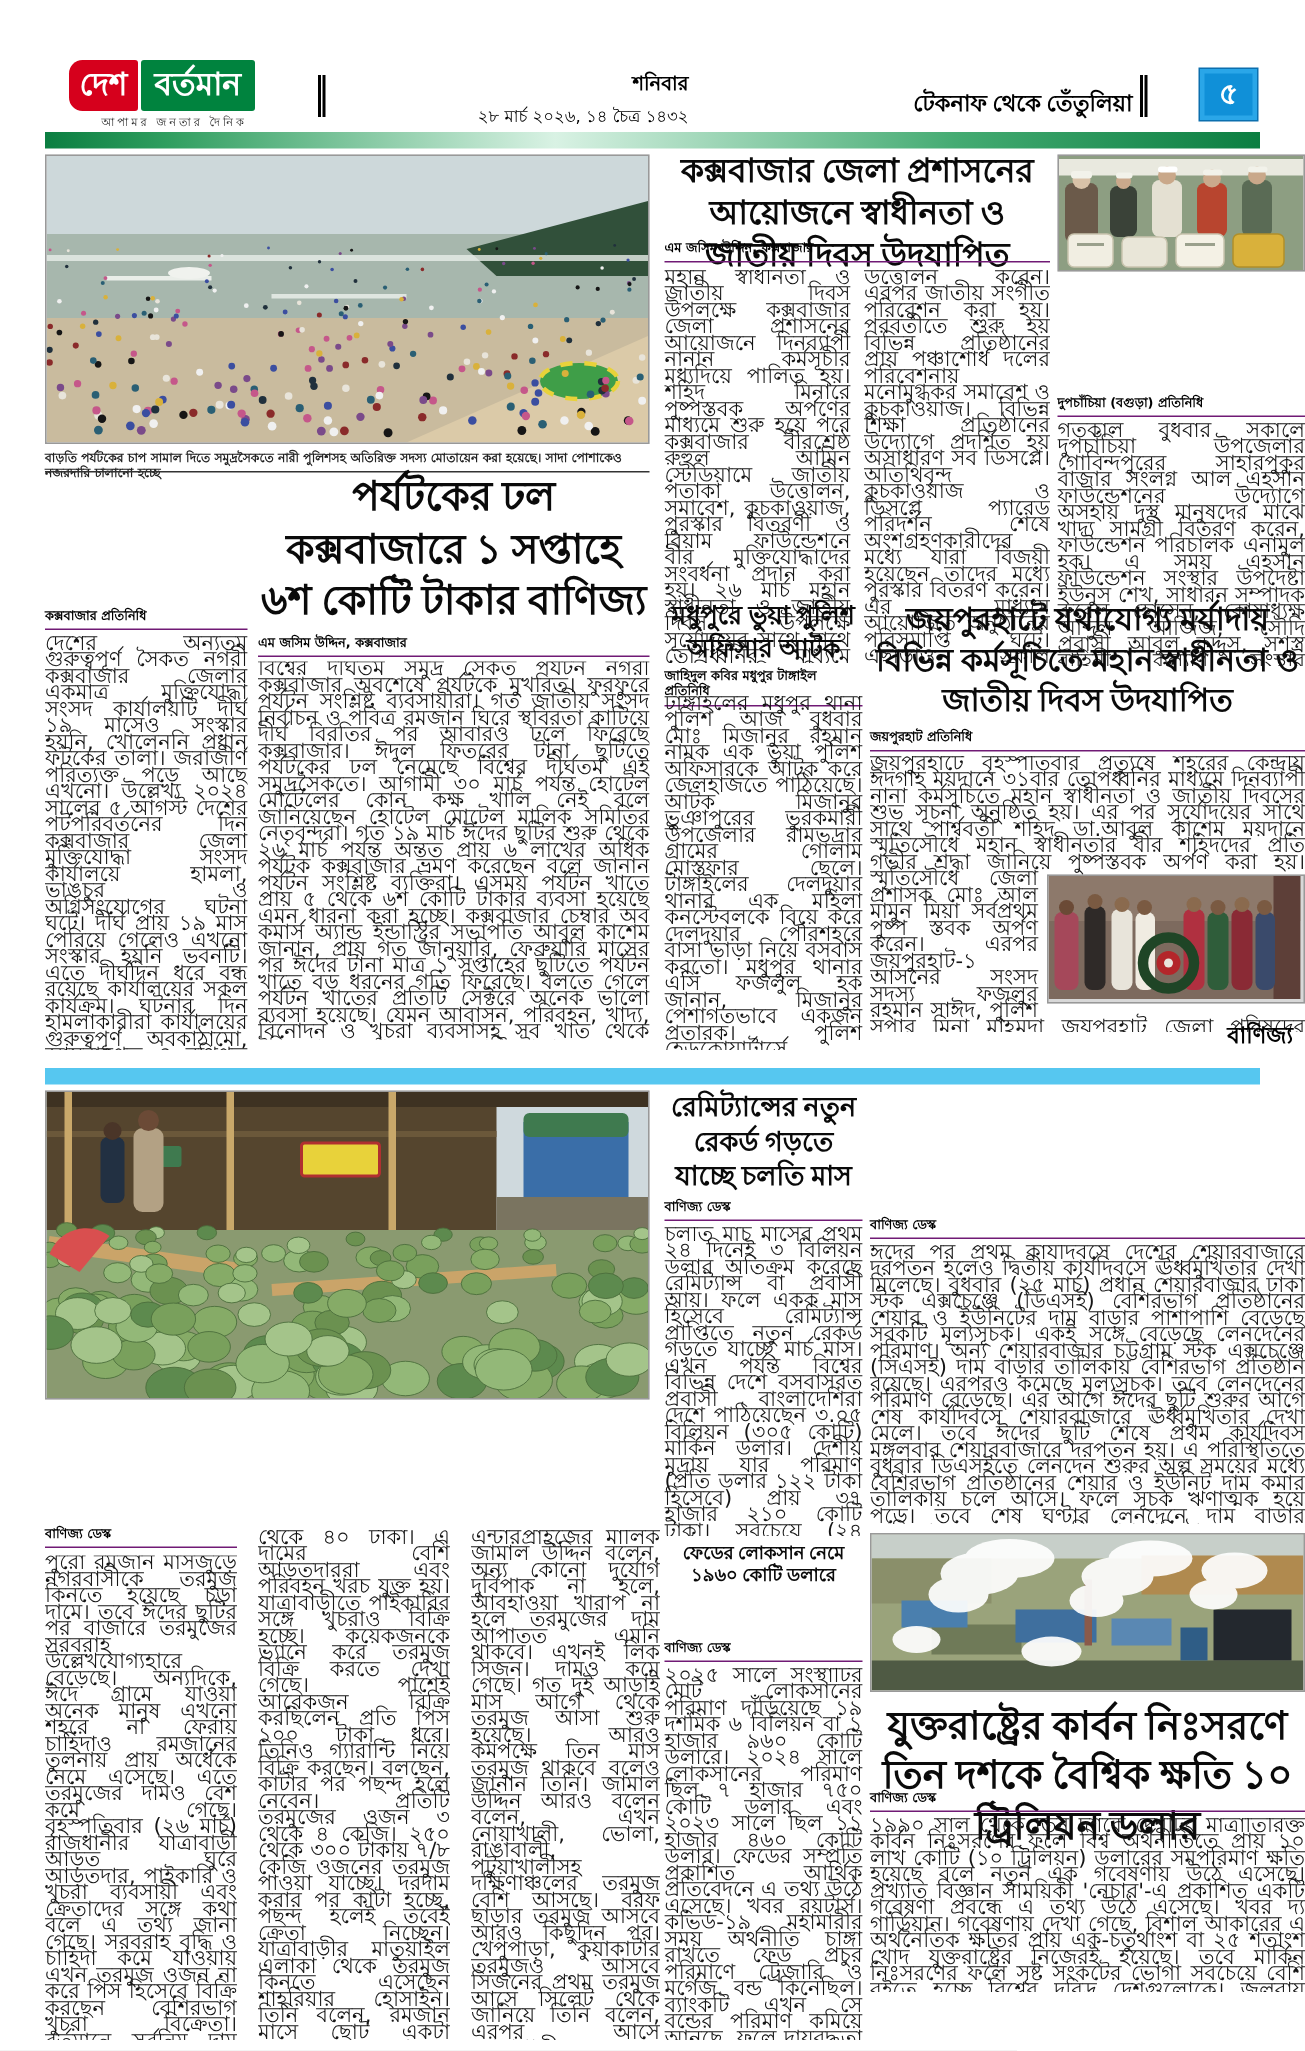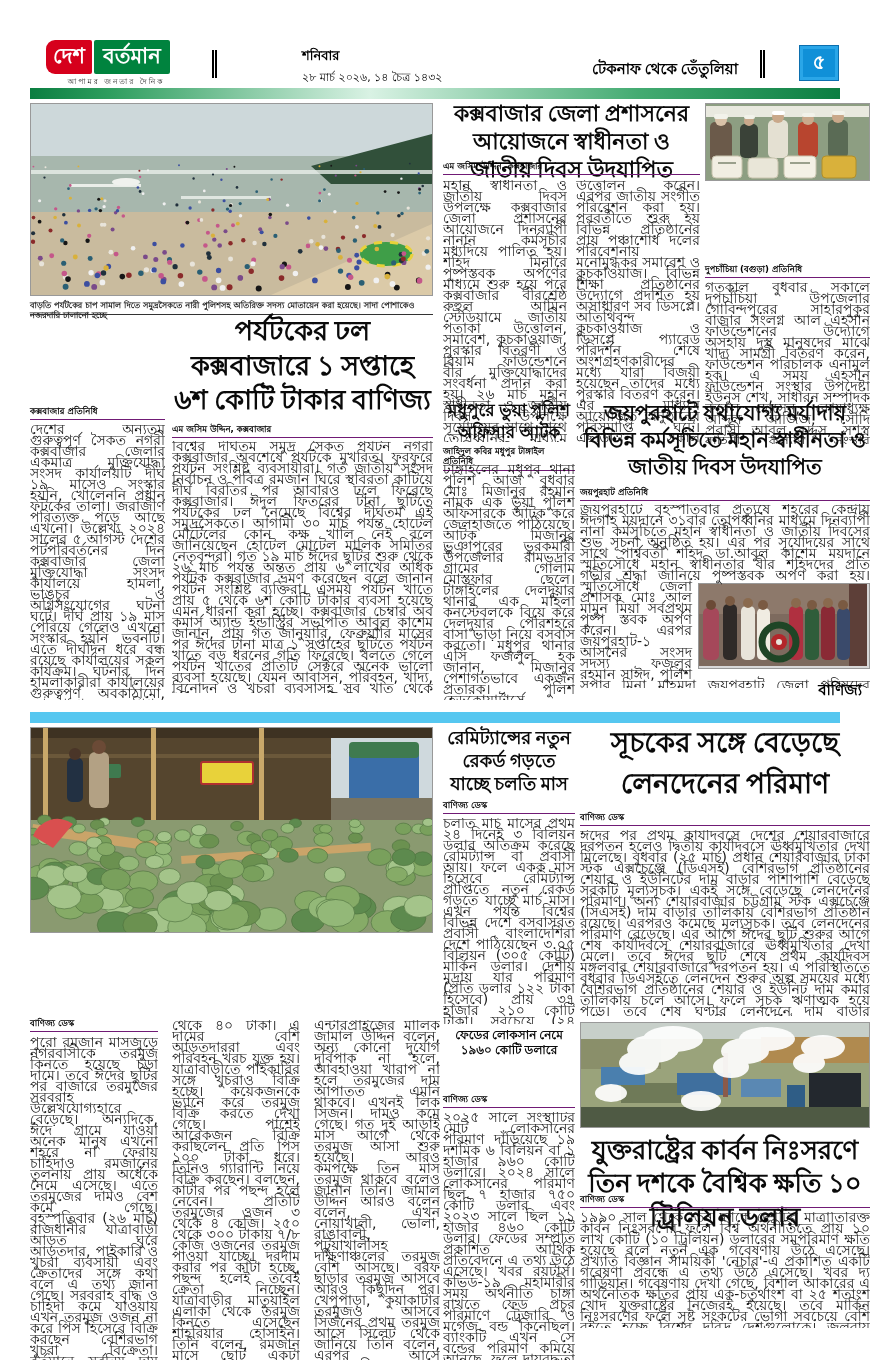--- a/index.html
+++ b/index.html
@@ -38,26 +38,26 @@
   <div class="abs" style="left:46px;top:40px;width:140px">
     <div class="masthead">
       <div class="logo-red">দেশ</div>
       <div class="logo-green">বর্তমান</div>
     </div>
     <div class="tagline">আপামর জনতার দৈনিক</div>
   </div>
 
   <div class="abs dbar" style="left:212px;top:50px"></div>
 
-  <div class="abs" style="left:302px;top:46px;width:175px;text-align:left">
+  <div class="abs" style="left:284px;top:46px;width:175px;text-align:right">
     <div style="font-size:13px;font-weight:700">শনিবার</div>
     <div style="font-size:11px;margin-top:2px">২৮ মার্চ ২০২৬, ১৪ চৈত্র ১৪৩২</div>
   </div>
 
-  <div class="abs" style="left:575px;top:57px;width:180px;text-align:center;font-size:15px;font-weight:600;font-family:'Liberation Serif',serif">টেকনাফ থেকে তেঁতুলিয়া</div>
+  <div class="abs" style="left:575px;top:57px;width:180px;text-align:right;font-size:15px;font-weight:600;font-family:'Liberation Serif',serif">টেকনাফ থেকে তেঁতুলিয়া</div>
 
   <div class="abs dbar" style="left:760px;top:50px"></div>
 
   <div class="abs badge" style="left:800px;top:46px;width:38px;height:34px">৫</div>
 
   <div class="abs greenbar" style="left:30px;top:88px;width:810px;height:11px"></div>
 
   <div class="abs photo" style="left:30px;top:103px;width:403px;height:193px">
     <svg width="401" height="191" viewBox="0 0 401 191" xmlns="http://www.w3.org/2000/svg">
       <rect width="401" height="70" fill="#cdd8da"></rect>
@@ -553,21 +553,20 @@
   <div class="abs bd" style="left:314px;top:1020px;width:126px;height:340px">এন্টারপ্রাইজের মালিক জামাল উদ্দিন বলেন, অন্য কোনো দুর্যোগ দুর্বিপাক না হলে, আবহাওয়া খারাপ না হলে তরমুজের দাম আপাতত এমনি থাকবে। এখনই লিক সিজন। দামও কমে গেছে। গত দুই আড়াই মাস আগে থেকে তরমুজ আসা শুরু হয়েছে। আরও কমপক্ষে তিন মাস তরমুজ থাকবে বলেও জানান তিনি। জামাল উদ্দিন আরও বলেন বলেন, এখন নোয়াখালী, ভোলা, রাঙাবালী, পটুয়াখালীসহ দক্ষিণাঞ্চলের তরমুজ বেশি আসছে। বরফ ছাড়ার তরমুজ আসবে আরও কিছুদিন পর। খেপুপাড়া, কুয়াকাটার তরমুজও আসবে সিজনের প্রথম তরমুজ আসে সিলেট থেকে জানিয়ে তিনি বলেন, এরপর আসে নোয়াখালী এবং বরিশালের তরমুজ। এরপর খুলনা, ঠাকুরগাঁ তরমুজ আসবে। সর্বশেষ আসবে নাটোরের তরমুজ।</div>
 
   <div class="abs hl" style="left:443px;top:727px;width:132px;font-size:18px">রেমিট্যান্সের নতুন রেকর্ড গড়তে যাচ্ছে চলতি মাস</div>
   <div class="abs by" style="left:443px;top:800px;width:132px">বাণিজ্য ডেস্ক</div>
   <div class="abs bd" style="left:443px;top:818px;width:132px;height:206px">চলতি মার্চ মাসের প্রথম ২৪ দিনেই ৩ বিলিয়ন ডলার অতিক্রম করেছে রেমিট্যান্স বা প্রবাসী আয়। ফলে একক মাস হিসেবে রেমিট্যান্স প্রাপ্তিতে নতুন রেকর্ড গড়তে যাচ্ছে মার্চ মাস। এখন পর্যন্ত বিশ্বের বিভিন্ন দেশে বসবাসরত প্রবাসী বাংলাদেশিরা দেশে পাঠিয়েছেন ৩.০৫ বিলিয়ন (৩০৫ কোটি) মার্কিন ডলার। দেশীয় মুদ্রায় যার পরিমাণ (প্রতি ডলার ১২২ টাকা হিসেবে) প্রায় ৩৭ হাজার ২১০ কোটি টাকা। সবচেয়ে (২৪ মার্চ) জমা হয়েছে রেকর্ডের নির্ধারিত মোট ৩২৯ কোটি ৫৬ লাখ ৩০ হাজার (৩.২৯ বিলিয়ন) মার্কিন ডলার। দ্বিতীয় সর্বোচ্চ রেমিট্যান্স এসেছিল গত ডিসেম্বরে। ওই মাসে দেশে আসে ৩২২ কোটি ৬৬ লাখ ডলার (প্রায় ৩.২৩ বিলিয়ন)। আর তৃতীয় সর্বোচ্চ রেমিট্যান্স আসে গত জানুয়ারিতে, যার পরিমাণ ছিল ৩১৭ কোটি বা ৩.১৭ বিলিয়ন মার্কিন ডলার।</div>
 
   <div class="abs hl" style="left:443px;top:1028px;width:132px;font-size:12px">ফেডের লোকসান নেমে ১৯৬০ কোটি ডলারে</div>
   <div class="abs by" style="left:443px;top:1094px;width:132px">বাণিজ্য ডেস্ক</div>
   <div class="abs bd" style="left:443px;top:1112px;width:132px;height:248px">২০২৫ সালে সংস্থাটির মোট লোকসানের পরিমাণ দাঁড়িয়েছে ১৯ দশমিক ৬ বিলিয়ন বা ১ হাজার ৯৬০ কোটি ডলারে। ২০২৪ সালে লোকসানের পরিমাণ ছিল ৭ হাজার ৭৫০ কোটি ডলার এবং ২০২৩ সালে ছিল ১১ হাজার ৪৬০ কোটি ডলার। ফেডের সম্প্রতি প্রকাশিত আর্থিক প্রতিবেদনে এ তথ্য উঠে এসেছে। খবর রয়টার্স। কভিড-১৯ মহামারীর সময় অর্থনীতি চাঙ্গা রাখতে ফেড প্রচুর পরিমাণে ট্রেজারি ও মর্গেজ বন্ড কিনেছিল। ব্যাংকটি এখন সে বন্ডের পরিমাণ কমিয়ে আনছে, ফলে দায়বদ্ধতা কমে আর্থিক অবস্থা ফিরে আসছে। পাশাপাশি সুদ বাবদ ব্যয় কমে আসায় সংস্থাটিতে ইতিবাচক পরিবর্তন এসেছে। ফেড শেষবার মুনাফা করেছিল ২০২২ সালে। সে বছরের সরকারের তহবিলে ৭ হাজার ৬০০ কোটি ডলার জমা দিয়েছিল ব্যাংকটি। ২০২১ সালে এ জমার পরিমাণ ছিল ১০ হাজার ৯০০ কোটি ডলার। তবে করোনা মহামারীর সময় পৃথিবী ট্রানজিশনের কারণে পরবর্তী সময়ে লোকসানের মুখে পড়ে ফেড। ওই সময় বাজারে স্থিতিশীল রাখা এবং অর্থনৈতিক প্রণোদনা দিতে ফেড বড় অঙ্কের ট্রেজারি ও মর্টগেজ বন্ড কেনে। ২০২২ সালে মূল্যস্ফীতি নিয়ন্ত্রণে সুদহার বাড়াতে শুরু করলে ফেডের আয়ের চেয়ে আর্থিক প্রতিষ্ঠানগুলোকে দেয়া সুদের পরিমাণ বেড়ে যায়, যা লোকসানের মূল কারণ হয়ে দাঁড়ায়।</div>
 
-  <div class="abs hl" style="left:580px;top:723px;width:290px;font-size:28px;line-height:1.45">সূচকের সঙ্গে বেড়েছে লেনদেনের পরিমাণ</div>
   <div class="abs by" style="left:580px;top:812px;width:290px">বাণিজ্য ডেস্ক</div>
   <div class="abs bd" style="left:580px;top:830px;width:290px;height:186px">ঈদের পর প্রথম কার্যদিবসে দেশের শেয়ারবাজারে দরপতন হলেও দ্বিতীয় কার্যদিবসে ঊর্ধ্বমুখিতার দেখা মিলেছে। বুধবার (২৫ মার্চ) প্রধান শেয়ারবাজার ঢাকা স্টক এক্সচেঞ্জে (ডিএসই) বেশিরভাগ প্রতিষ্ঠানের শেয়ার ও ইউনিটের দাম বাড়ার পাশাপাশি বেড়েছে সবকটি মূল্যসূচক। একই সঙ্গে বেড়েছে লেনদেনের পরিমাণ। অন্য শেয়ারবাজার চট্টগ্রাম স্টক এক্সচেঞ্জে (সিএসই) দাম বাড়ার তালিকায় বেশিরভাগ প্রতিষ্ঠান রয়েছে। এরপরও কমেছে মূল্যসূচক। তবে লেনদেনের পরিমাণ বেড়েছে। এর আগে ঈদের ছুটি শুরুর আগে শেষ কার্যদিবসে শেয়ারবাজারে ঊর্ধ্বমুখিতার দেখা মেলে। তবে ঈদের ছুটি শেষে প্রথম কার্যদিবস মঙ্গলবার শেয়ারবাজারে দরপতন হয়। এ পরিস্থিতিতে বুধবার ডিএসইতে লেনদেন শুরুর অল্প সময়ের মধ্যে বেশিরভাগ প্রতিষ্ঠানের শেয়ার ও ইউনিট দাম কমার তালিকায় চলে আসে। ফলে সূচক ঋণাত্মক হয়ে পড়ে। তবে শেষ ঘণ্টার লেনদেনে দাম বাড়ার তালিকায় চলে আসে বেশিরভাগ প্রতিষ্ঠান। এতে দাম বাড়ার তালিকা বড় হওয়ার পাশাপাশি সবকটি মূল্যসূচক বেড়েই দিনের লেনদেন শেষ হয়। দিনের লেনদেন শেষে ডিএসইতে সব খাত মিলে দাম বাড়ার তালিকায় নাম লিখিয়েছে ২৪১টি প্রতিষ্ঠানের শেয়ার ও ইউনিট। বিপরীতে দাম কমেছে ১০২টির। আর ৪৭টির দাম অপরিবর্তিত রয়েছে। ভালো কোম্পানি বা ১০ শতাংশ অথবা তার বেশি লভ্যাংশ দেওয়া প্রতিষ্ঠানগুলোর মধ্যে ১৪২টির শেয়ার দাম বেড়েছে। বিপরীতে ৩৬টির দাম কমেছে এবং ২৪টির দাম অপরিবর্তিত রয়েছে। মাঝারি মানের বা ১০ শতাংশের কম লভ্যাংশ দেওয়া ৬০টি কোম্পানির শেয়ার দাম বেড়েছে। বিপরীতে দাম কমেছে ১৩টির এবং ৭টির দাম অপরিবর্তিত রয়েছে। বিনিয়োগকারীদের লভ্যাংশ না দেওয়ার কারনে 'জেড' গ্রুপে স্থান হওয়া কোম্পানিগুলোর মধ্যে ৩৯টির শেয়ার দাম বেড়েছে। বিপরীতে দাম কমেছে ৫৩টির এবং ১৬টির দাম অপরিবর্তিত রয়েছে। আর তালিকাভুক্ত ১৯টি মিউচুয়াল ফান্ডের‌ই দাম বাড়ার বিপরীতে ৮টির দাম কমেছে এবং ৭টির দাম অপরিবর্তিত রয়েছে। অধিকাংশ প্রতিষ্ঠানের শেয়ার দাম বাড়ায় ডিএসইর প্রধান মূল্যসূচক ডিএসইএক্স আগের দিনের তুলনায় ৩১ পয়েন্ট বেড়ে ৫ হাজার ৩১৬ পয়েন্টে দাঁড়িয়েছে। অন্য দুই সূচকের মধ্যে ডিএসই শরিয়াহ সূচক ১ পয়েন্ট বেড়ে ১ হাজার ৭৩ পয়েন্টে অবস্থান করছে। আর বাছাই করা ভালো ৩০ কোম্পানি নিয়ে গঠিত ডিএসই-৩০ সূচক আগের দিনের তুলনায় ৮ পয়েন্ট বেড়ে ২ হাজার ১৯ পয়েন্টে উঠে এসেছে। সবকটি মূল্যসূচক বাড়ার পাশাপাশি ডিএসইতে লেনদেনের পরিমাণও বেড়েছে। বাজারটিতে লেনদেন হয়েছে ৬০৩ কোটি ৮১ লাখ টাকা। আগের কার্যদিবসে লেনদেন হয় ৪৯২ কোটি ৪৭ লাখ টাকা।</div>
 
   <div class="abs photo" style="left:580px;top:1022px;width:290px;height:106px">
     <svg width="288" height="104" viewBox="0 0 288 104" xmlns="http://www.w3.org/2000/svg">
       <rect width="288" height="104" fill="#9aa37b"></rect>
       <rect width="288" height="16" fill="#c7cfc9"></rect>
       <rect x="0" y="16" width="80" height="30" fill="#8a8f6a"></rect>
       <rect x="180" y="14" width="108" height="26" fill="#b08a4f"></rect>
       <rect x="40" y="60" width="60" height="20" fill="#6f7a58"></rect>

